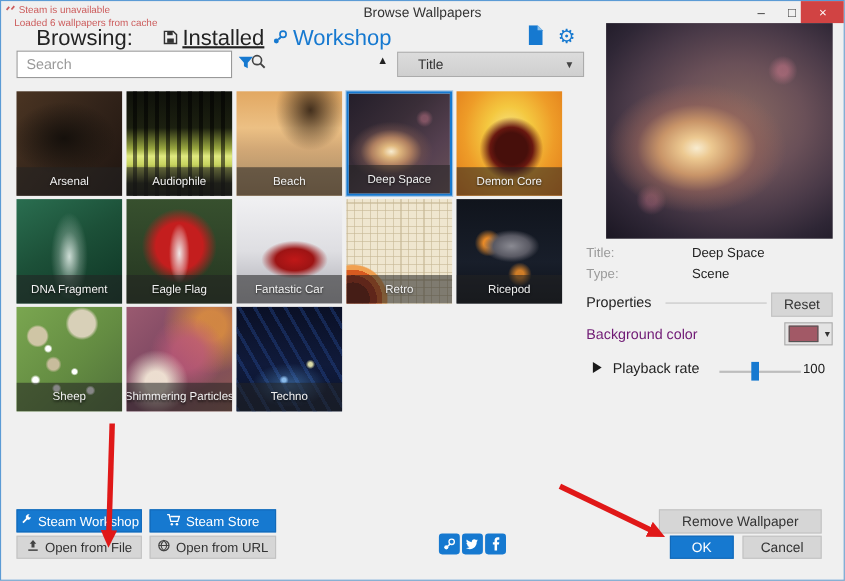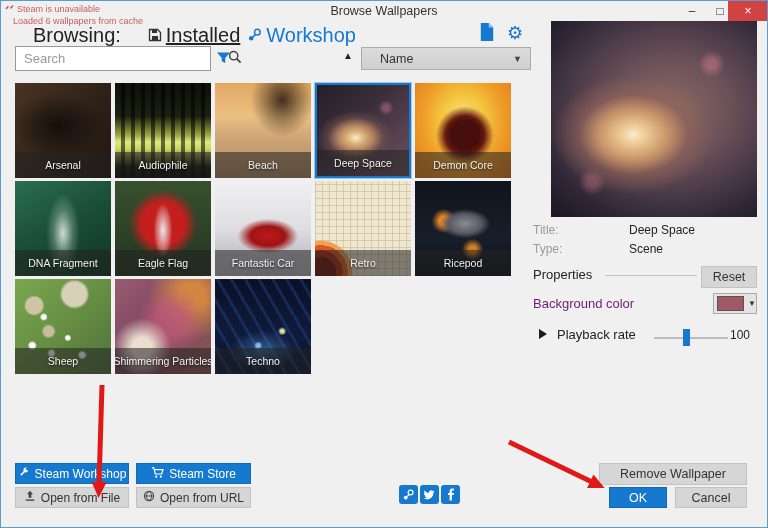--- a/index.html
+++ b/index.html
@@ -158,21 +158,21 @@
         </svg>
     </span>
   </div>
   <div class="filter-icon">
     <svg width="13" height="13" viewBox="0 0 12 11">
         <path d="M0 0h12L7.6 5v4.6L4.4 8V5z" fill="#1679d0"></path>
       </svg>
   </div>
   <div class="sort-asc">▲</div>
   <div class="sort-dd">
-    <span class="val">Name</span>
+    <span class="val">Title</span>
     <span class="arr">▼</span>
   </div>
 
   <div class="grid">
       <div class="tile art-audiophile" style="left: 114px; top: 0px;">
         <div class="caption">Audiophile</div>
       </div>
       <div class="tile art-arsenal" style="left: 14px; top: 0px;">
         <div class="caption">Arsenal</div>
       </div>

